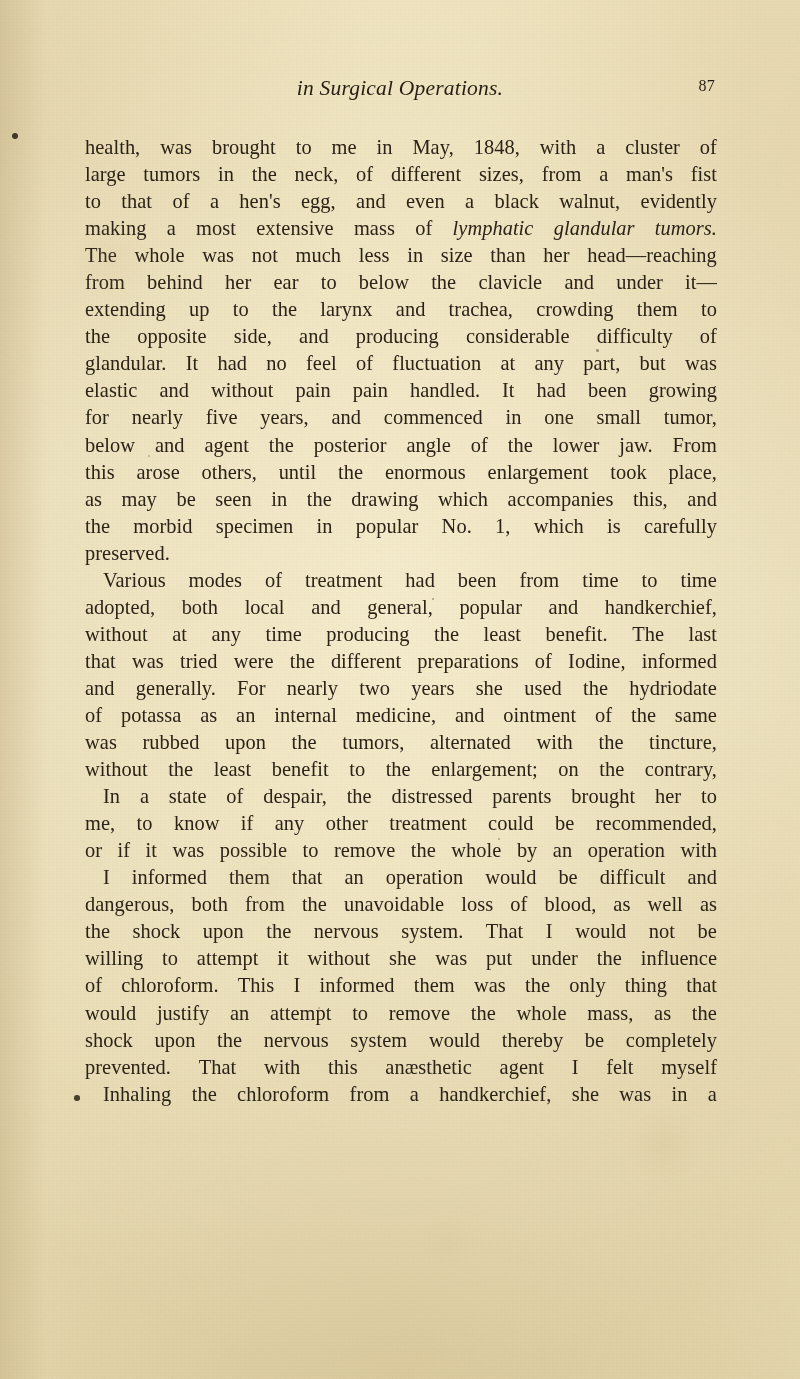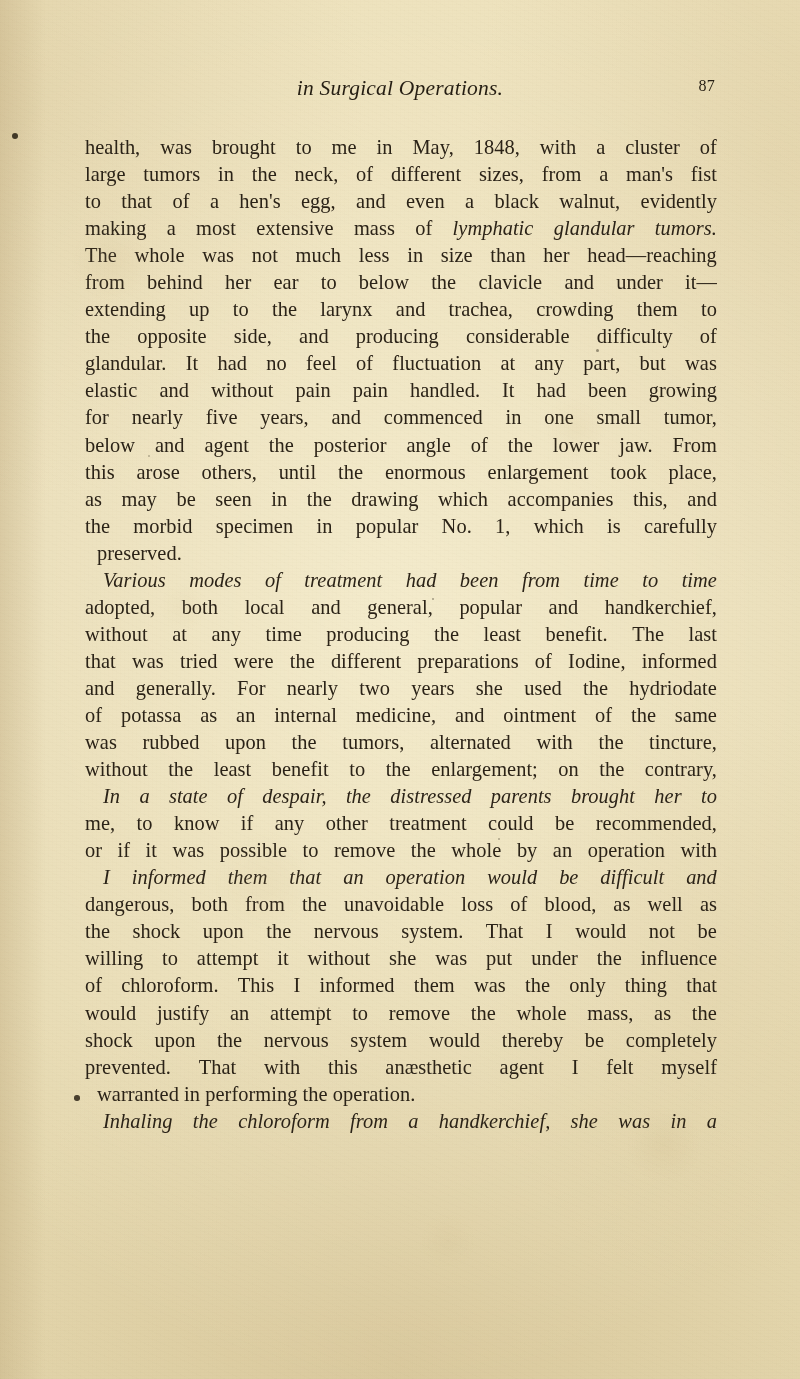--- a/index.html
+++ b/index.html
@@ -95,23 +95,23 @@
     color: #2a2217;
     white-space: nowrap;
     letter-spacing: 0.05px;
   }
   
   .line.just {
     display: flex;
     justify-content: space-between;
   }
   .line.just > span { display: inline-block; }
-  .line.last { display: block; margin-left: 12px; }
+  .line.last { display: block; }
   .line.indent { padding-left: 18px; }
-  .line.indent.just { padding-left: 18px; font-style: italic; }
+  .line.indent.just { padding-left: 18px; }
   .it { font-style: italic; }
 
   
   .speck {
     position: absolute;
     background: #2b2316;
     border-radius: 50%;
     pointer-events: none;
   }
   .speck.s1 { left: 12px;  top: 133px; width: 6px;   height: 6px;   opacity: 0.88; }
@@ -559,21 +559,20 @@
         <span>prevented.</span>
         <span>That</span>
         <span>with</span>
         <span>this</span>
         <span>anæsthetic</span>
         <span>agent</span>
         <span>I</span>
         <span>felt</span>
         <span>myself</span>
       </div>
-      <div class="line last">warranted in performing the operation.</div>
       <div class="line just indent">
         <span>Inhaling</span>
         <span>the</span>
         <span>chloroform</span>
         <span>from</span>
         <span>a</span>
         <span>handkerchief,</span>
         <span>she</span>
         <span>was</span>
         <span>in</span>

